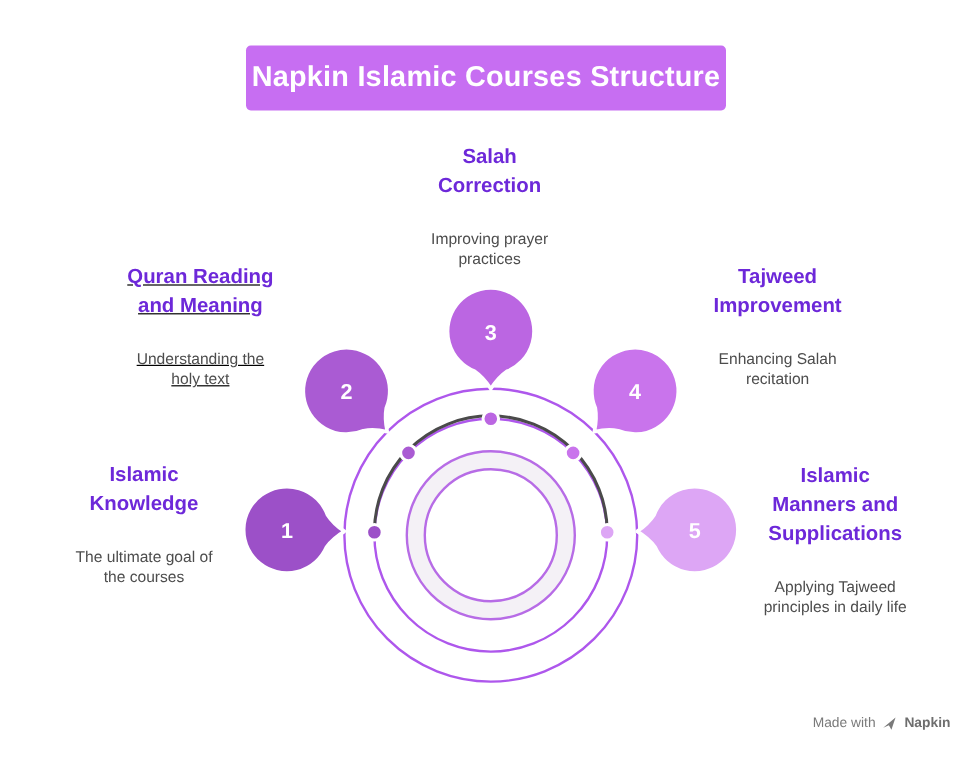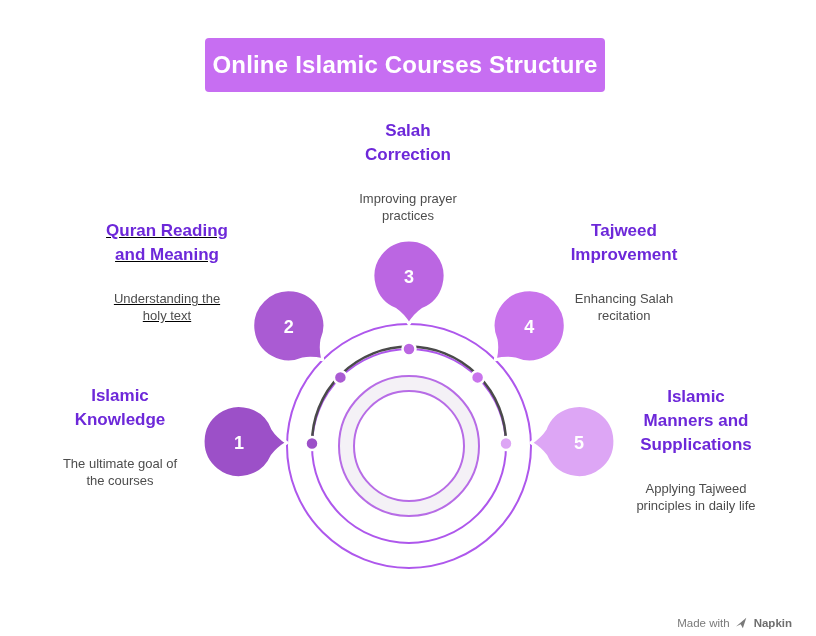--- a/index.html
+++ b/index.html
@@ -19,34 +19,34 @@
     font-size:17px;font-weight:700;line-height:24px;color:#6d28d9;
     white-space:pre-line;
   }
   .label-desc{
     font-size:13px;line-height:17px;color:#4d4d4d;margin-top:23px;
     white-space:pre-line;
   }
   .lbl-1{left:20px;top:384px;width:200px;}
   .lbl-2{left:67px;top:219px;width:200px;text-decoration:underline;}
   .lbl-3{left:308px;top:119px;width:200px;}
-  .lbl-4{left:524px;top:219px;width:200px;}
+  .lbl-4{left:548px;top:219px;width:200px;}
   .lbl-5{left:596px;top:385px;width:200px;}
   .footer{
     position:absolute;top:597px;right:24px;display:flex;align-items:center;
-    gap:5px;font-size:11.5px;color:#7a7a7a;margin-top:20px;
+    gap:5px;font-size:11.5px;color:#7a7a7a;
   }
   .footer .brand{font-weight:600;color:#6e6e6e;}
   .napkin-logo{width:14px;height:12px;display:block;}
 </style>
 </head>
 <body>
 
 <div class="banner" style="background: rgb(199, 110, 242); color: rgb(255, 255, 255);">
-  <span>Online Islamic Courses Structure</span>
+  <span>Napkin Islamic Courses Structure</span>
 </div>
 
 <svg class="diagram-svg" id="diagram" width="816" height="636" viewBox="0 0 816 636">
     <circle cx="409" cy="446" r="122" fill="none" stroke="#ae57ec" stroke-width="2"></circle>
     <circle cx="409" cy="446" r="97" fill="none" stroke="#ae57ec" stroke-width="2"></circle>
     <path d="M 312.0 443.5 A 97 97 0 0 1 506.0 443.5" fill="none" stroke="#4a4a4a" stroke-width="2.5"></path>
     <circle cx="409" cy="446" r="62.5" fill="none" stroke="#f4f1f6" stroke-width="15"></circle>
     <circle cx="409" cy="446" r="70" fill="none" stroke="#b76ce6" stroke-width="2"></circle>
     <circle cx="409" cy="446" r="55" fill="none" stroke="#b76ce6" stroke-width="2"></circle>
     <circle cx="312.0" cy="443.5" r="6.5" fill="#9c50c8" stroke="#ffffff" stroke-width="2.5"></circle>

